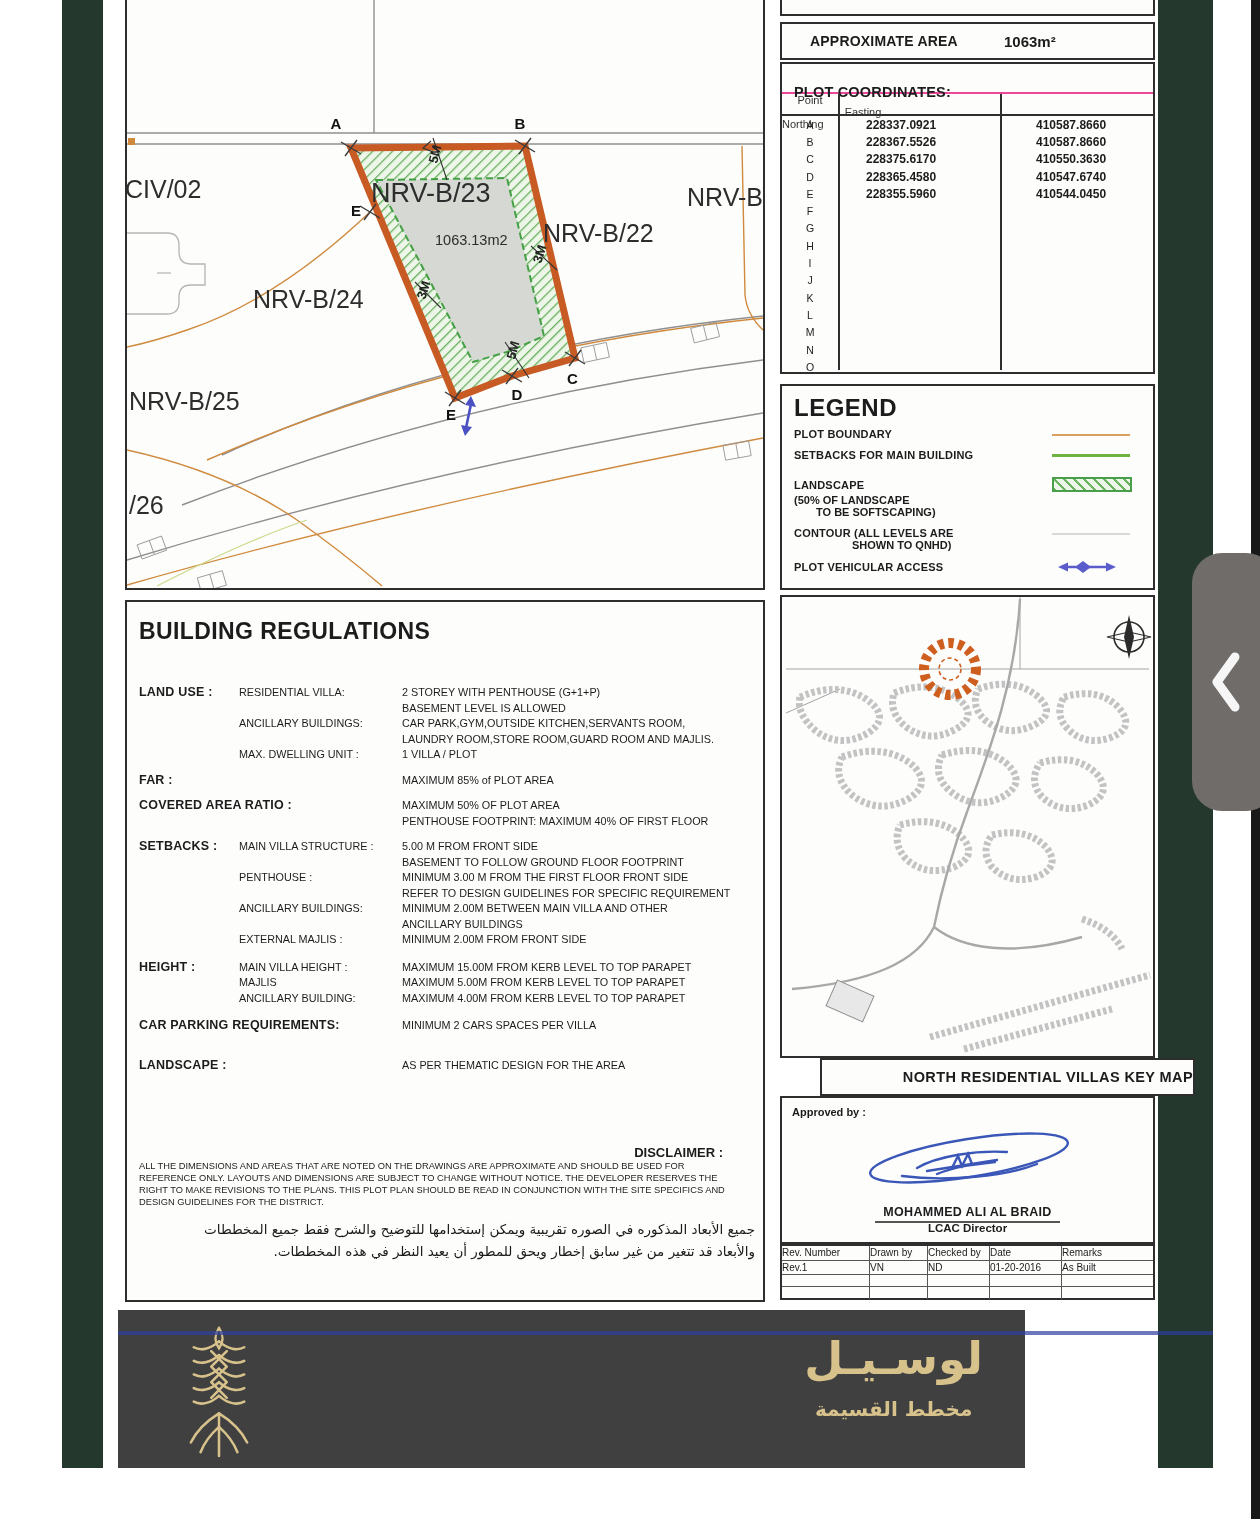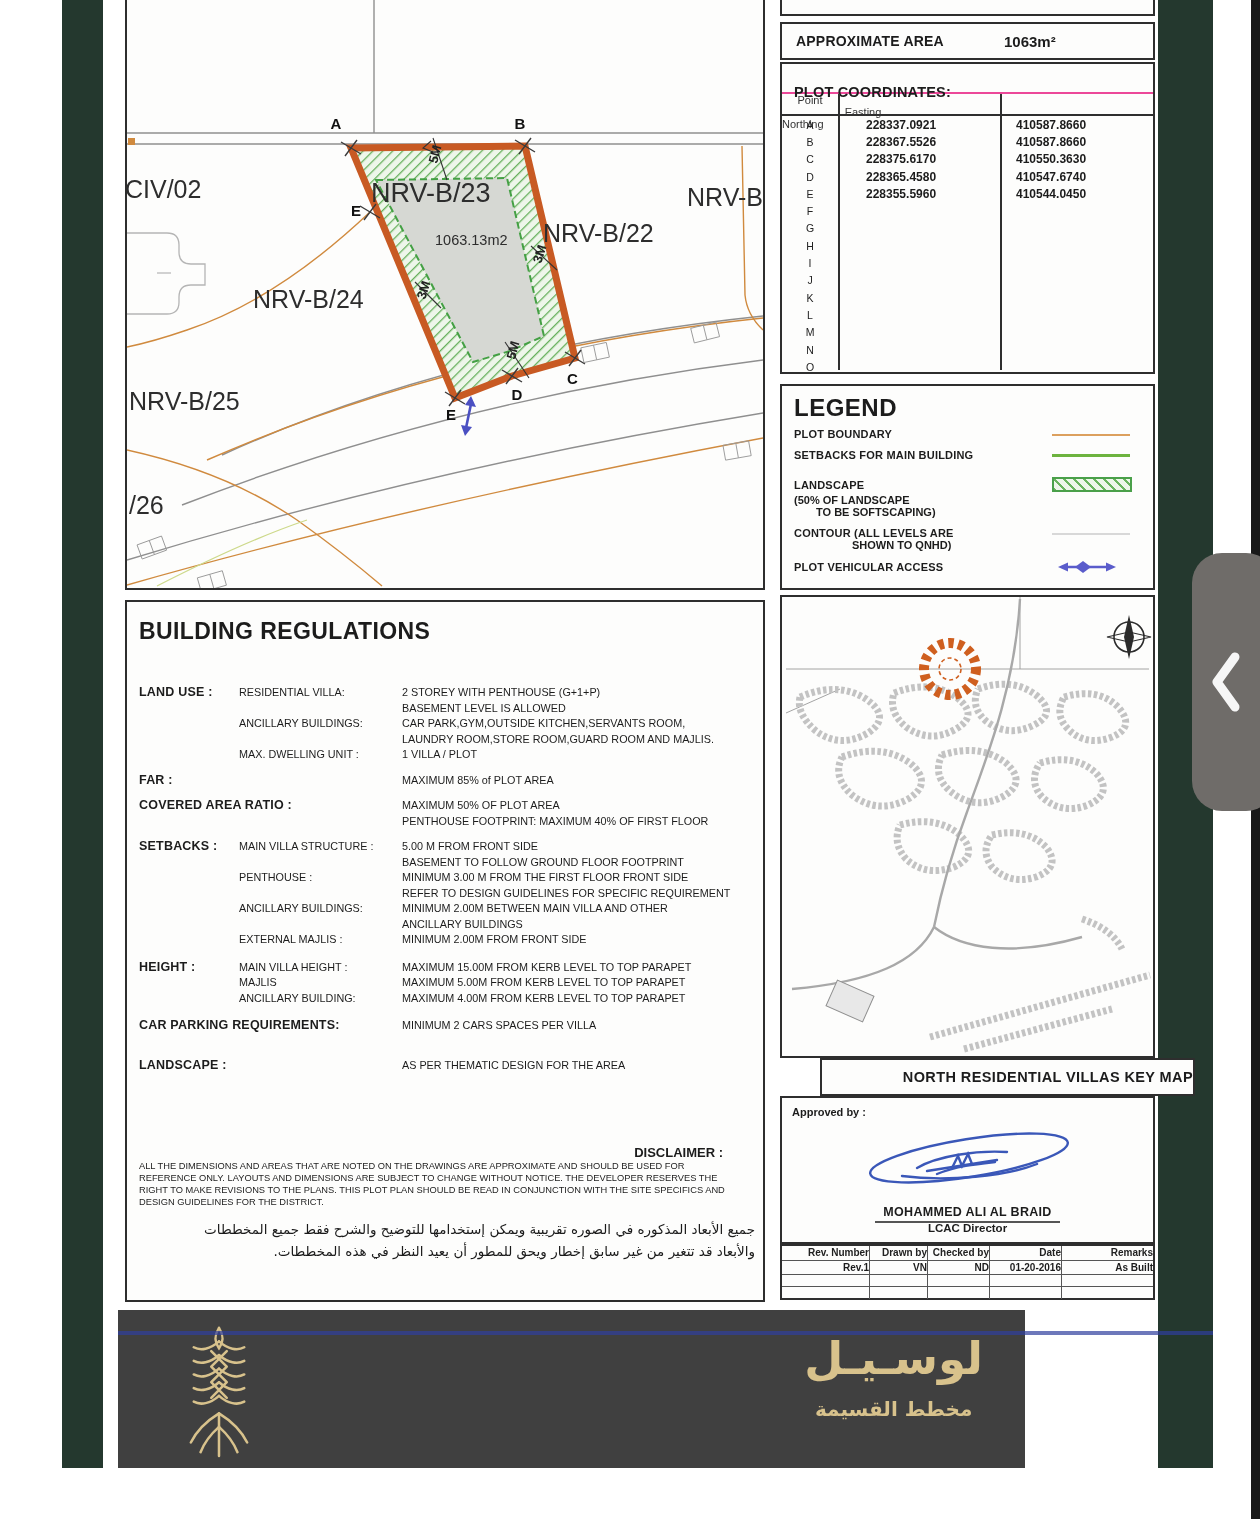--- a/index.html
+++ b/index.html
@@ -21,34 +21,34 @@
   .bx { position:absolute; background:#fdfdfc; border:2px solid #2e2e2e; z-index:3; }
 
   
   .plan-box { left:125px; top:-8px; width:640px; height:598px; }
   .plan-box svg { position:absolute; left:0; top:6px; }
   svg text { font-family:"Liberation Sans","DejaVu Sans",sans-serif; }
 
   
   .sliver-box { left:780px; top:-22px; width:375px; height:38px; }
   .area-box { left:780px; top:22px; width:375px; height:38px; display:flex; align-items:center; }
-  .area-box .lbl { font-size:14px; font-weight:700; padding-left:14px; letter-spacing:.2px; }
+  .area-box .lbl { font-size:14px; font-weight:700; padding-left:28px; letter-spacing:.2px; }
   .area-box .val { font-size:15px; font-weight:700; position:absolute; left:222px; }
 
   .coords-box { left:780px; top:62px; width:375px; height:312px; }
   .coords-title { font-size:14.5px; font-weight:700; padding:20px 0 0 12px; height:30px; border-bottom:2px solid #ec4899; letter-spacing:.2px; }
   .coords-table { position:relative; height:278px; }
   .vline { position:absolute; top:0; bottom:2px; width:2px; background:#2e2e2e; }
   .vl1 { left:56px; } .vl2 { left:218px; }
   .coords-head { display:flex; height:22px; border-bottom:2px solid #2e2e2e; align-items:flex-start; font-size:11px; color:#333;flex-direction:column; }
   .ch-p { width:56px; text-align:center; } .ch-e { width:162px; text-align:center; } .ch-n { flex:1; text-align:center; }
   .crow { display:flex; height:17.3px; align-items:center; }
   .cp { width:56px; text-align:center; font-size:10.5px; color:#222; }
   .ce { width:162px; font-size:12px; font-weight:700; padding-left:28px; }
-  .cn { flex:1; font-size:12px; font-weight:700; padding-left:16px; }
+  .cn { flex:1; font-size:12px; font-weight:700; padding-left:36px; }
 
   .legend-box { left:780px; top:384px; width:375px; height:206px; padding:8px 12px 0 12px; }
   .legend-title { font-size:24px; font-weight:800; letter-spacing:.5px; }
   .li { position:relative; font-size:11px; font-weight:700; letter-spacing:.2px; }
   .li .sw { position:absolute; left:258px; }
   .sw-line { width:78px; height:2px; }
   .sw-landscape { width:80px; height:15px; border:2px solid #4aa04a; background:#eef6ea;
      background-image:repeating-linear-gradient(45deg,#6ab45f 0 2px,transparent 2px 7px); }
   .li-sub { font-size:11px; font-weight:700; }
 
@@ -59,21 +59,21 @@
   .approve-box { left:780px; top:1096px; width:375px; height:148px; }
   .approve-lbl { font-size:11px; font-weight:700; padding:8px 0 0 10px; }
   .sig { position:absolute; left:75px; top:18px; }
   .approve-name { position:absolute; top:104px; width:100%; text-align:center; }
   .approve-name span { display:inline-block; font-size:12.5px; font-weight:800; border-bottom:2px solid #555; padding:0 8px 2px 8px; letter-spacing:.3px; }
   .approve-role { position:absolute; top:124px; width:100%; text-align:center; font-size:11.5px; font-weight:800; }
 
   .rev-box { left:780px; top:1244px; width:375px; height:56px; font-size:10px; }
   .rev-row { display:flex; border-bottom:1px solid #555; }
   .rev-row:last-child { border-bottom:none; }
-  .rev-row > div { border-right:1px solid #555; padding-top:1px; text-align:right; font-weight:700; overflow:hidden; white-space:nowrap; }
+  .rev-row > div { border-right:1px solid #555; padding-top:1px; text-align:left; font-weight:400; overflow:hidden; white-space:nowrap; }
   .rev-row > div:last-child { border-right:none; }
   .rv1{width:88px;} .rv2{width:58px;} .rv3{width:62px;} .rv4{width:72px;} .rv5{flex:1;}
   .rev-head > div { color:#222; }
   .rev-data { height:14px; } .rev-head { height:15px; } .rev-empty { height:12px; }
 
   
   .regs-box { left:125px; top:600px; width:640px; height:702px; padding:16px 0 0 12px; }
   .regs-title { font-size:23px; font-weight:800; letter-spacing:.4px; margin-bottom:40px; }
   .rr { display:flex; line-height:15.5px; }
   .rc1 { width:100px; flex:none; font-weight:800; font-size:12.5px; white-space:nowrap; letter-spacing:.2px; }

